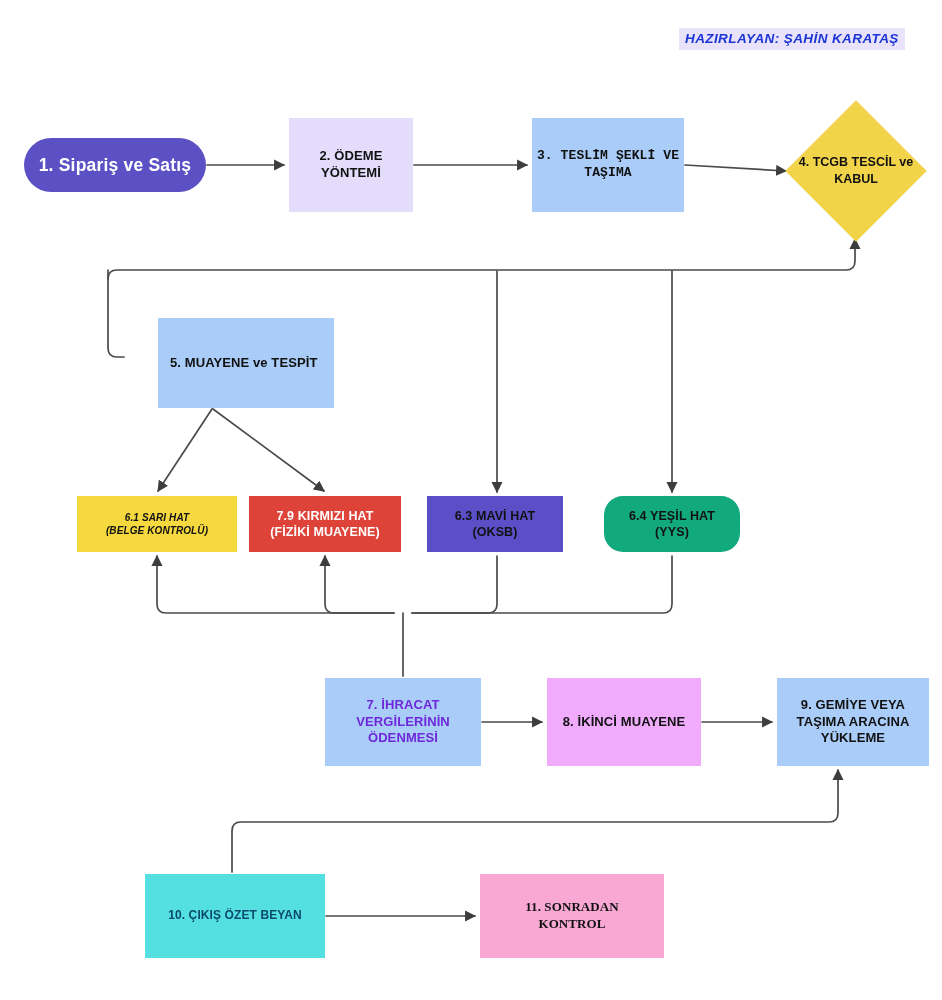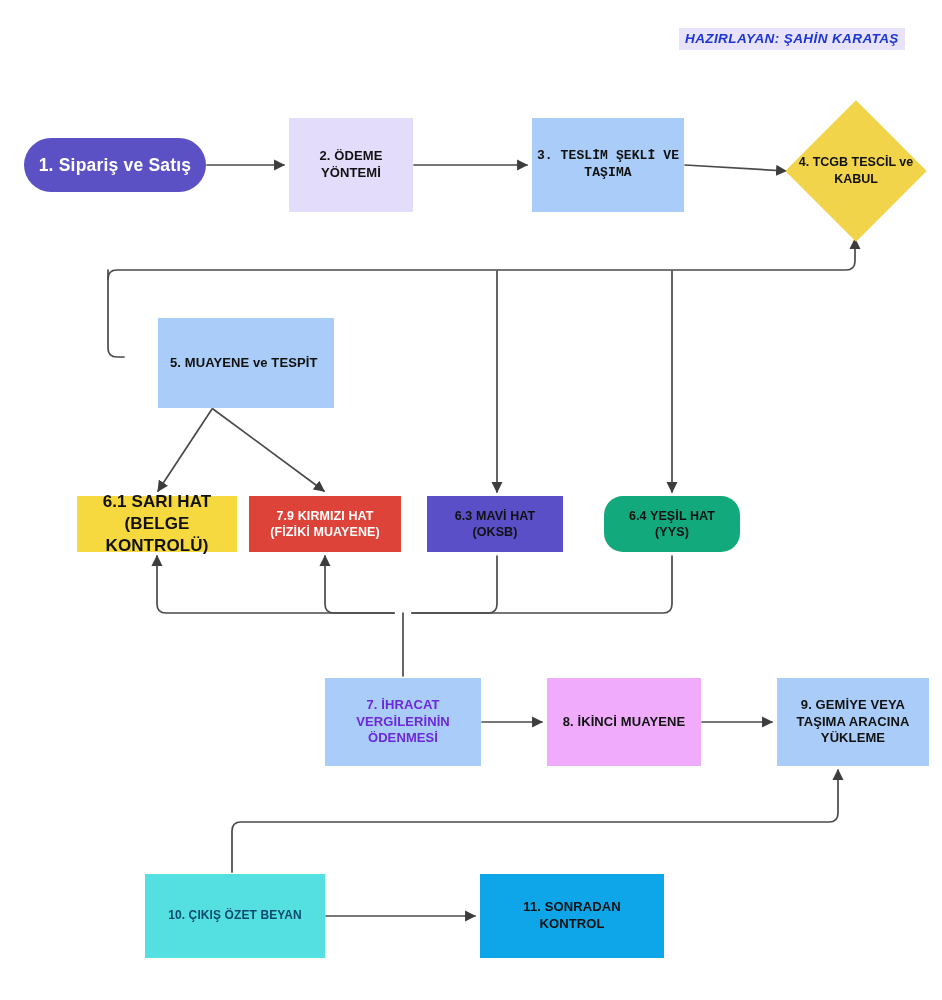--- a/index.html
+++ b/index.html
@@ -87,21 +87,21 @@
   }
   
   #n5 {
     left: 122px; top: 318px; width: 176px; height: 90px;
     background: #aaccf8; color: #111111; font-size: 13px;
     justify-content: flex-start; padding-left: 12px; text-align: left; margin-left: 36px;
   }
   
   #n61 {
     left: 77px; top: 496px; width: 160px; height: 56px;
-    background: #f5d93f; color: #111111; font-size: 17px;
+    background: #f5d93f; color: #111111; font-size: 10px; font-style: italic;
   }
   
   #n62 {
     left: 249px; top: 496px; width: 152px; height: 56px;
     background: #dd4338; color: #ffffff; font-size: 12.5px;
   }
   
   #n63 {
     left: 427px; top: 496px; width: 136px; height: 56px;
     background: #5b4fc8; color: #111111; font-size: 12.5px;
@@ -127,21 +127,21 @@
     background: #aaccf8; color: #111111; font-size: 13px;
   }
   
   #n10 {
     left: 145px; top: 874px; width: 180px; height: 84px;
     background: #54e0e0; color: #0c4a6e; font-size: 12px;
   }
   
   #n11 {
     left: 480px; top: 874px; width: 184px; height: 84px;
-    background: #0ea5e9; color: #111111; font-size: 13px;
+    background: #f9a8d4; color: #111111; font-size: 13px; font-family: Liberation Serif, serif;
   }
   
   #author {
     position: absolute;
     left: 679px; top: 28px;
     background: #e8e2fb;
     color: #1c36d4;
     font-size: 13.5px;
     font-weight: bold;
     font-style: italic;

